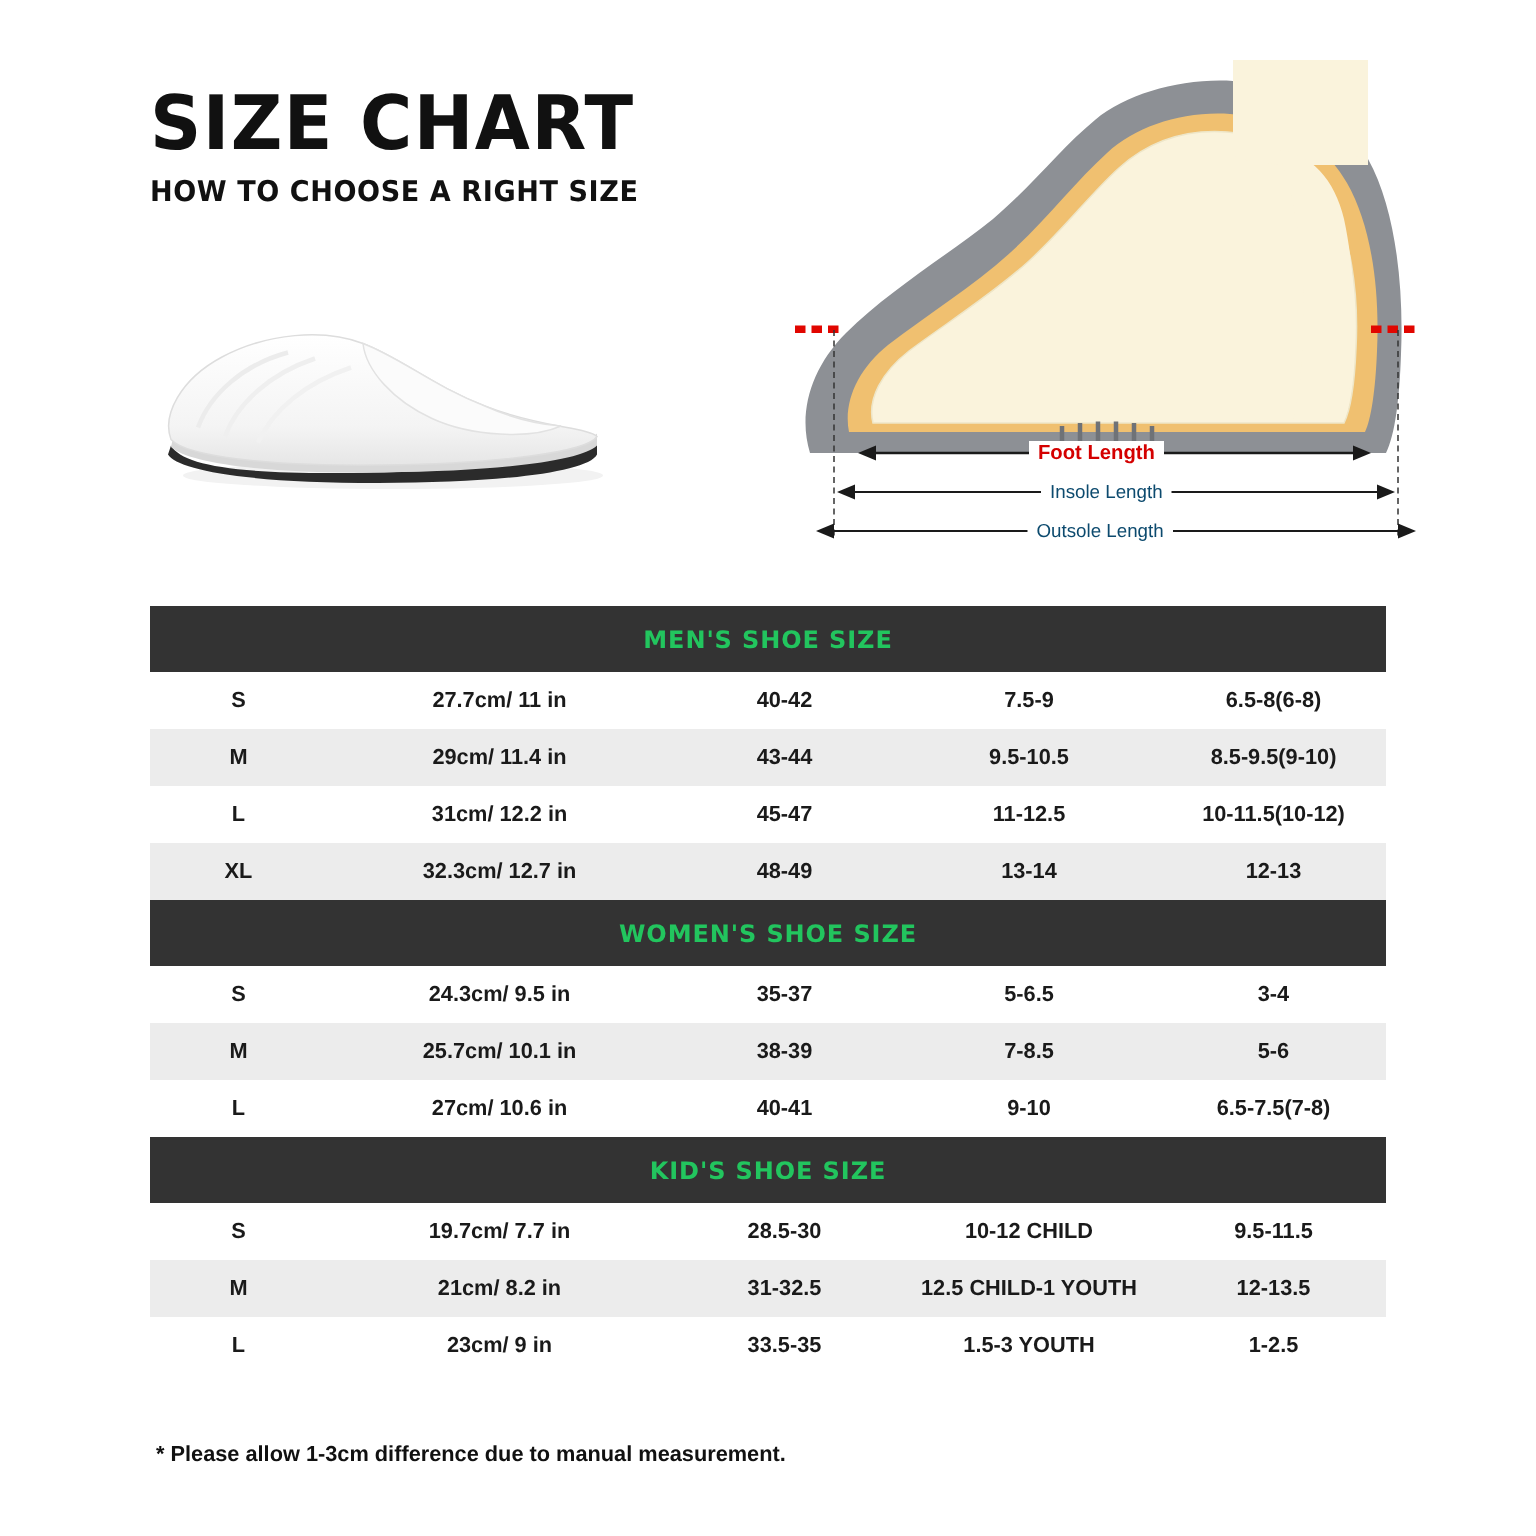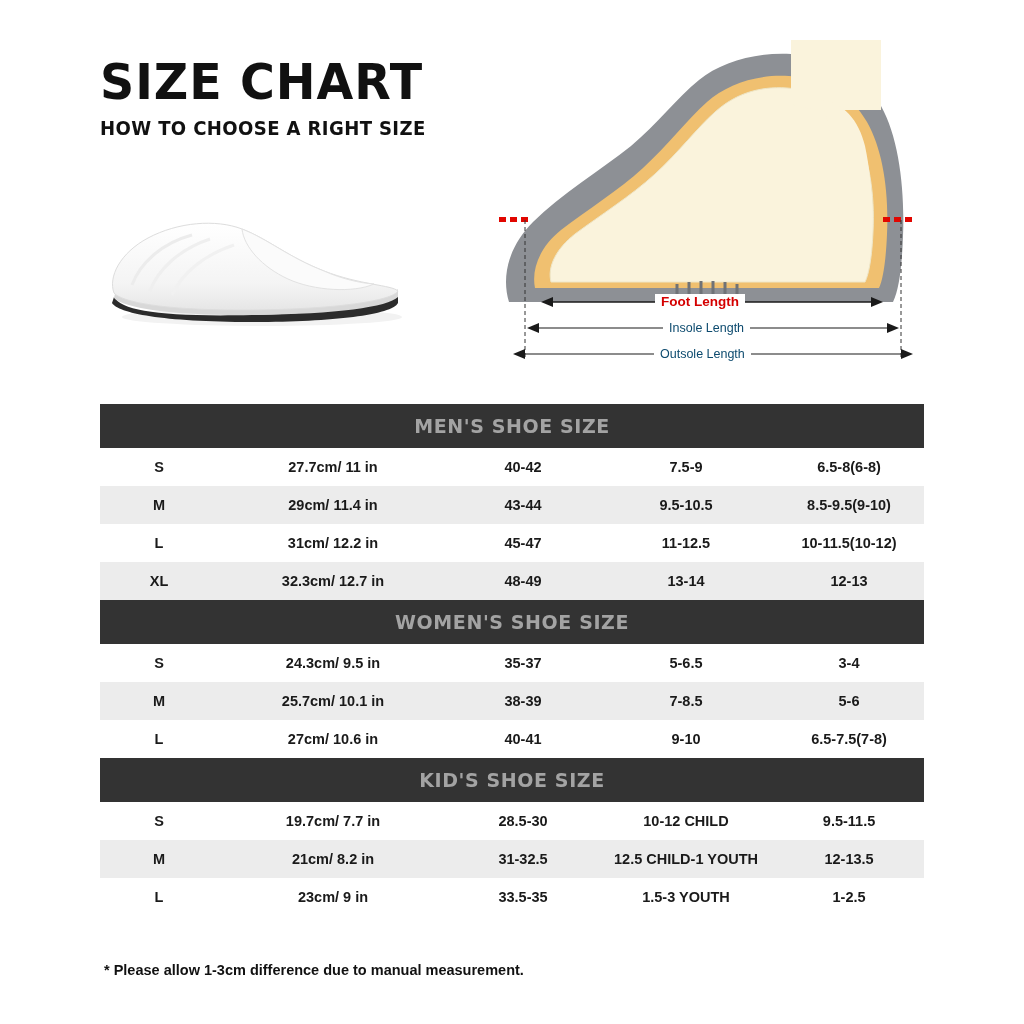--- a/index.html
+++ b/index.html
@@ -51,21 +51,21 @@
     position: absolute;
     left: 92px;
     top: 205px;
     width: 330px;
     height: 130px;
   }
 
   
   .foot-wrap {
     position: absolute;
-    left: 491px;
+    left: 522px;
     top: 40px;
     width: 450px;
     height: 330px;
   }
   .diag-label {
     position: absolute;
     font-size: 12.5px;
     color: #0c4a6e;
     background: #fff;
     padding: 0 6px;
@@ -85,22 +85,22 @@
     width: 824px;
     border-collapse: collapse;
     table-layout: fixed;
   }
   .table td, .table th {
     text-align: center;
     vertical-align: middle;
   }
   .section-row td {
     background: #333333;
-    color: #a3a3a3;
-    font-size: 19px;
+    color: #22c55e;
+    font-size: 16px;
     font-weight: bold;
     letter-spacing: 0.6px;
     height: 44px;
     font-family: "DejaVu Sans", sans-serif;
   }
   .head-row td {
     background: #e4e4e4;
     color: #1a1a1a;
     font-size: 13.5px;
     font-weight: bold;

